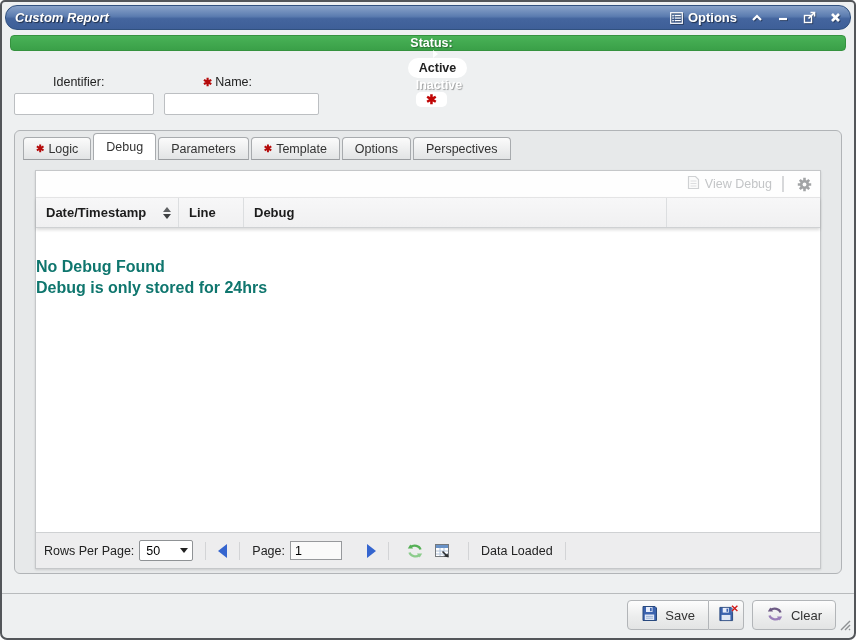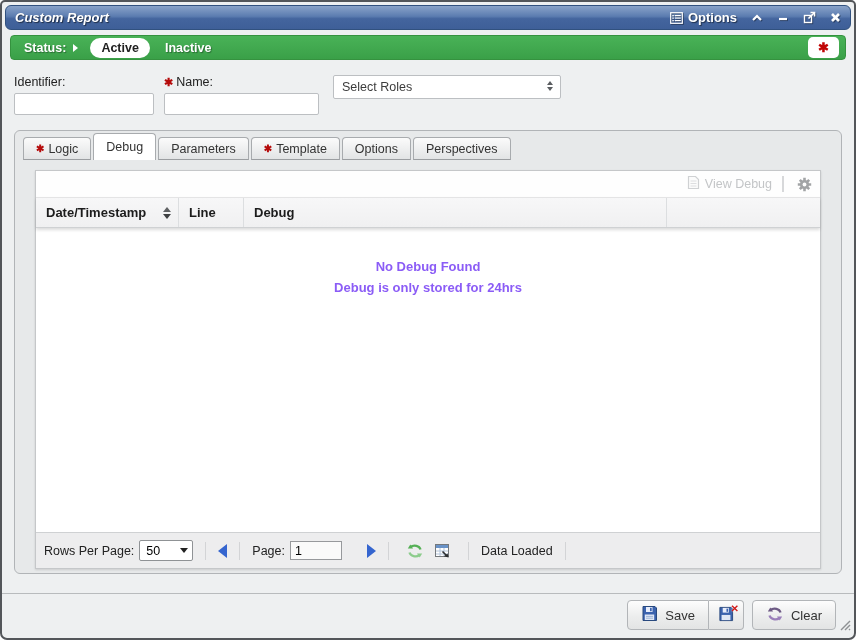--- a/index.html
+++ b/index.html
@@ -1,50 +1,50 @@
 <!DOCTYPE html>
 <html><head>
 <meta charset="utf-8">
 <style>
   * { box-sizing: border-box; }
   body { margin:0; padding:0; font-family:"Liberation Sans", sans-serif; background:#fff; }
   .window { position:relative; width:856px; height:640px; border:2px solid #53565a;
             border-radius:5px 5px 7px 7px; background:#eef0f1; overflow:hidden; }
 
   
-  .titlebar { position:absolute; top:3px; left:3px; right:3px; height:25px; border-radius:6px;
+  .titlebar { position:absolute; top:3px; left:3px; right:3px; height:25px; border-radius:12px;
               background:linear-gradient(#8aa3c9, #5b7cb0 45%, #44659e 55%, #3e5f98);
               border:1px solid #31517f; display:flex; align-items:center; padding:0 9px; color:#fff; }
   .titlebar .title { font-size:13px; font-weight:bold; font-style:italic;
                      text-shadow:1px 1px 1px rgba(0,0,0,.55); }
   .tb-right { margin-left:auto; display:flex; align-items:center; gap:14px; }
   .tb-btn { display:flex; align-items:center; gap:5px; cursor:pointer; }
   .tb-btn .lbl { font-size:13px; font-weight:bold; text-shadow:1px 1px 1px rgba(0,0,0,.5); }
   .tb-ico { display:flex; align-items:center; cursor:pointer; filter:drop-shadow(1px 1px 0 rgba(0,0,0,.35)); }
 
   
-  .statusbar { position:absolute; top:33px; left:8px; right:8px; height:25px; border-radius:4px;
+  .statusbar { position:absolute; top:33px; left:8px; right:8px; height:16px; border-radius:4px;
                background:linear-gradient(#49b257, #3aa048); border:1px solid #35923f;
-               display:flex; align-items:center; padding:0 6px 0 13px; color:#fff; }
+               display:flex; align-items:center; padding:0 6px 0 13px; color:#fff;flex-direction:column; }
   .status-label { font-size:12.5px; font-weight:bold; text-shadow:1px 1px 1px rgba(0,0,0,.35); }
   .status-arrow { width:0; height:0; border-top:4px solid transparent; border-bottom:4px solid transparent;
                   border-left:5px solid #fff; margin-left:7px; }
   .pill-active { background:#fff; color:#222; font-size:12.5px; font-weight:bold;
                  border-radius:10px; padding:3px 11px; margin-left:12px; cursor:pointer; }
   .opt-inactive { font-size:12.5px; font-weight:bold; margin-left:15px; cursor:pointer;
                   text-shadow:1px 1px 1px rgba(0,0,0,.35); }
   .sb-spacer { flex:1; }
   .asterisk-btn { width:31px; height:21px; background:#fff; border-radius:5px; display:flex;
                   align-items:center; justify-content:center; cursor:pointer; }
   .red-ast { color:#c00505; font-weight:bold; }
 
   
   .form-row { position:absolute; top:73px; left:0; right:0; height:45px; }
   .field { position:absolute; top:0; }
-  .field label { display:block; font-size:12.5px; color:#222; margin-bottom:4px; }
+  .field label { display:block; font-size:12.5px; color:#222; margin-bottom:4px;margin-left:39px; }
   .field input[type=text] { height:22px; border:1px solid #bcbfc2; border-radius:2px; background:#fff;
                             font-size:12.5px; padding:0 5px; font-family:"Liberation Sans",sans-serif; }
   .f-identifier { left:12px; } .f-identifier input { width:140px; }
   .f-name { left:162px; } .f-name input { width:155px; }
   .f-roles { left:331px; }
   .selwrap { position:relative; display:inline-block; }
   .selwrap select { appearance:none; -webkit-appearance:none; width:228px; height:24px; background:#fff;
                     border:1px solid #bcbfc2; border-radius:2px; font-size:12.5px; color:#3c3c3c;
                     padding:0 22px 0 8px; font-family:"Liberation Sans",sans-serif; }
   .updown { position:absolute; right:8px; top:6px; pointer-events:none; display:flex; flex-direction:column; gap:2px; }
@@ -81,22 +81,22 @@
   .hc { display:flex; align-items:center; padding-left:10px; border-right:1px solid #dcdee0;text-align:right; }
   .hc-date { width:143px; justify-content:space-between; padding-right:7px; }
   .hc-line { width:65px; }
   .hc-debug { width:423px; }
   .hc-rest { flex:1; border-right:none; }
   .sort { display:flex; flex-direction:column; gap:2px; cursor:pointer; }
   .sort i { display:block; width:0; height:0; border-left:4px solid transparent; border-right:4px solid transparent; }
   .sort .u { border-bottom:5px solid #5f6163; }
   .sort .d { border-top:5px solid #3f4143; }
 
-  .t-body { flex:1; background:#fff; text-align:center; padding-top:28px;
-            font-size:13px; font-weight:bold; color:#8b5cf6; line-height:21px; }
+  .t-body { flex:1; background:#fff; padding-top:28px;
+            font-size:16px; font-weight:bold; color:#0f766e; line-height:21px; }
 
   .t-footer { height:36px; background:#ededee; border-top:1px solid #cfd1d3; display:flex;
               align-items:center; padding:0 8px; font-size:12.5px; color:#222; }
   .fsep { width:1px; height:18px; background:#d3d4d6; margin:0 12px; }
   .rpp-wrap { position:relative; display:inline-block; margin-left:5px; }
   .rpp-wrap select { appearance:none; -webkit-appearance:none; width:54px; height:21px; background:#fff;
                      border:1px solid #8f9295; border-radius:2px; font-size:12.5px; padding:0 16px 0 6px;
                      font-family:"Liberation Sans",sans-serif; }
   .rpp-arrow { position:absolute; right:5px; top:8px; width:0; height:0; pointer-events:none;
                border-left:4px solid transparent; border-right:4px solid transparent; border-top:5px solid #222; }
@@ -183,29 +183,20 @@
   <div class="form-row">
     <div class="field f-identifier">
       <label>Identifier:</label>
       <input type="text" value="" style="">
     </div>
     <div class="field f-name">
       <label><span class="req-mark">✱</span><span>Name:</span></label>
       <input type="text" value="" style="">
     </div>
     <div class="field f-roles">
-      <span class="selwrap">
-        <select>
-          <option>Select Roles</option>
-        </select>
-        <span class="updown">
-            <i class="u"></i>
-            <i class="d"></i>
-          </span>
-      </span>
     </div>
   </div>
 
   <div class="panel">
     <div class="tabs">
       <div class="tab">
         <span class="req-mark">✱</span>
         <span>Logic</span>
       </div>
       <div class="tab active">

